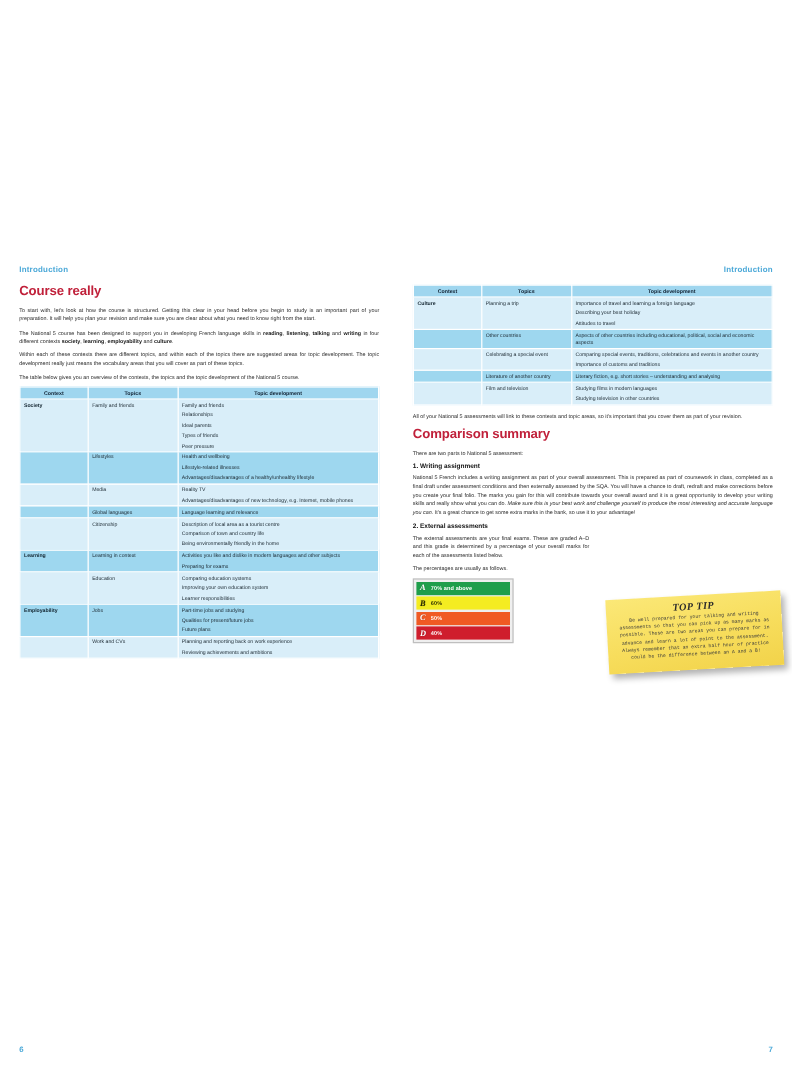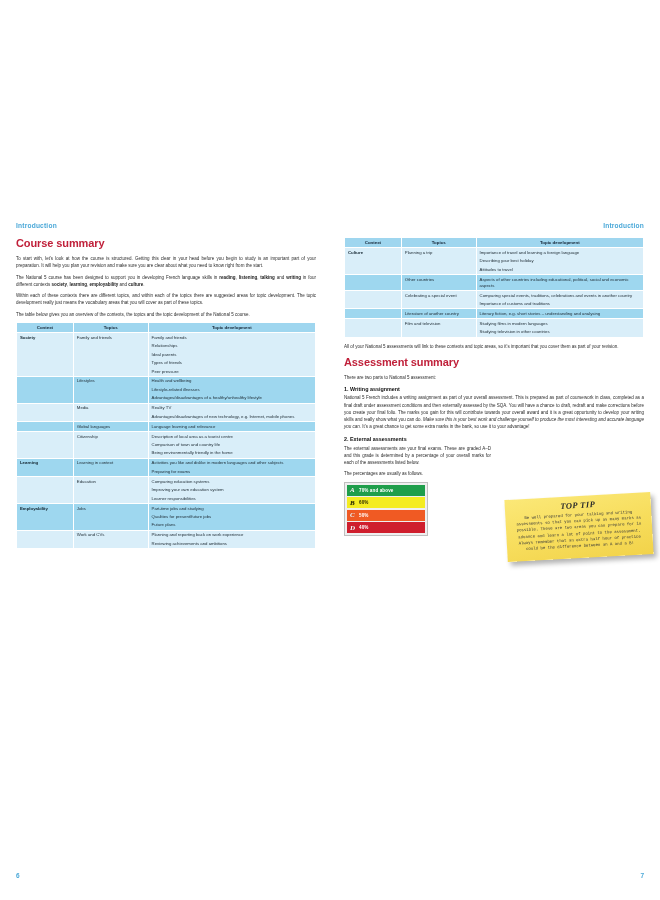--- a/index.html
+++ b/index.html
@@ -198,21 +198,21 @@
 </style>
 </head>
 <body>
 
 <div class="spread">
 
   <div class="page left">
 
     <div class="running-head">Introduction</div>
 
-    <h2 class="section-title">Course summary</h2>
+    <h2 class="section-title">Course really</h2>
 
     <p class="body-text">To start with, let's look at how the course is structured. Getting this clear in your head before you begin to study is an important part of your preparation. It will help you plan your revision and make sure you are clear about what you need to know right from the start.</p>
 
     <p class="body-text"><span>The National 5 course has been designed to support you in developing French language skills in </span><b>reading</b><span>, </span><b>listening</b><span>, </span><b>talking</b><span> and </span><b>writing</b><span> in four different contexts </span><b>society</b><span>, </span><b>learning</b><span>, </span><b>employability</b><span> and </span><b>culture</b><span>.</span></p>
 
     <p class="body-text">Within each of these contexts there are different topics, and within each of the topics there are suggested areas for topic development. The topic development really just means the vocabulary areas that you will cover as part of these topics.</p>
     <p class="body-text">The table below gives you an overview of the contexts, the topics and the topic development of the National 5 course.</p>
 
     <table class="ctable" id="left-table">
       <colgroup>
@@ -367,21 +367,21 @@
             <td>
               <span class="dev-line">Studying films in modern languages</span>
               <span class="dev-line">Studying television in other countries</span>
             </td>
           </tr>
         </tbody>
     </table>
 
     <p class="body-text" style="margin-top:5px;">All of your National 5 assessments will link to these contexts and topic areas, so it's important that you cover them as part of your revision.</p>
 
-    <h2 class="section-title" style="margin-top:6px;">Assessment summary</h2>
+    <h2 class="section-title" style="margin-top:6px;">Comparison summary</h2>
 
     <p class="body-text">There are two parts to National 5 assessment:</p>
 
     <h3 class="sub-head">1. Writing assignment</h3>
 
     <p class="body-text"><span>National 5 French includes a writing assignment as part of your overall assessment. This is prepared as part of coursework in class, completed as a final draft under assessment conditions and then externally assessed by the SQA. You will have a chance to draft, redraft and make corrections before you create your final folio. The marks you gain for this will contribute towards your overall award and it is a great opportunity to develop your writing skills and really show what you can do. </span><i>Make sure this is your best work and challenge yourself to produce the most interesting and accurate language you can.</i><span> It's a great chance to get some extra marks in the bank, so use it to your advantage!</span></p>
 
     <h3 class="sub-head">2. External assessments</h3>
 
     <div class="assess-wrap">

